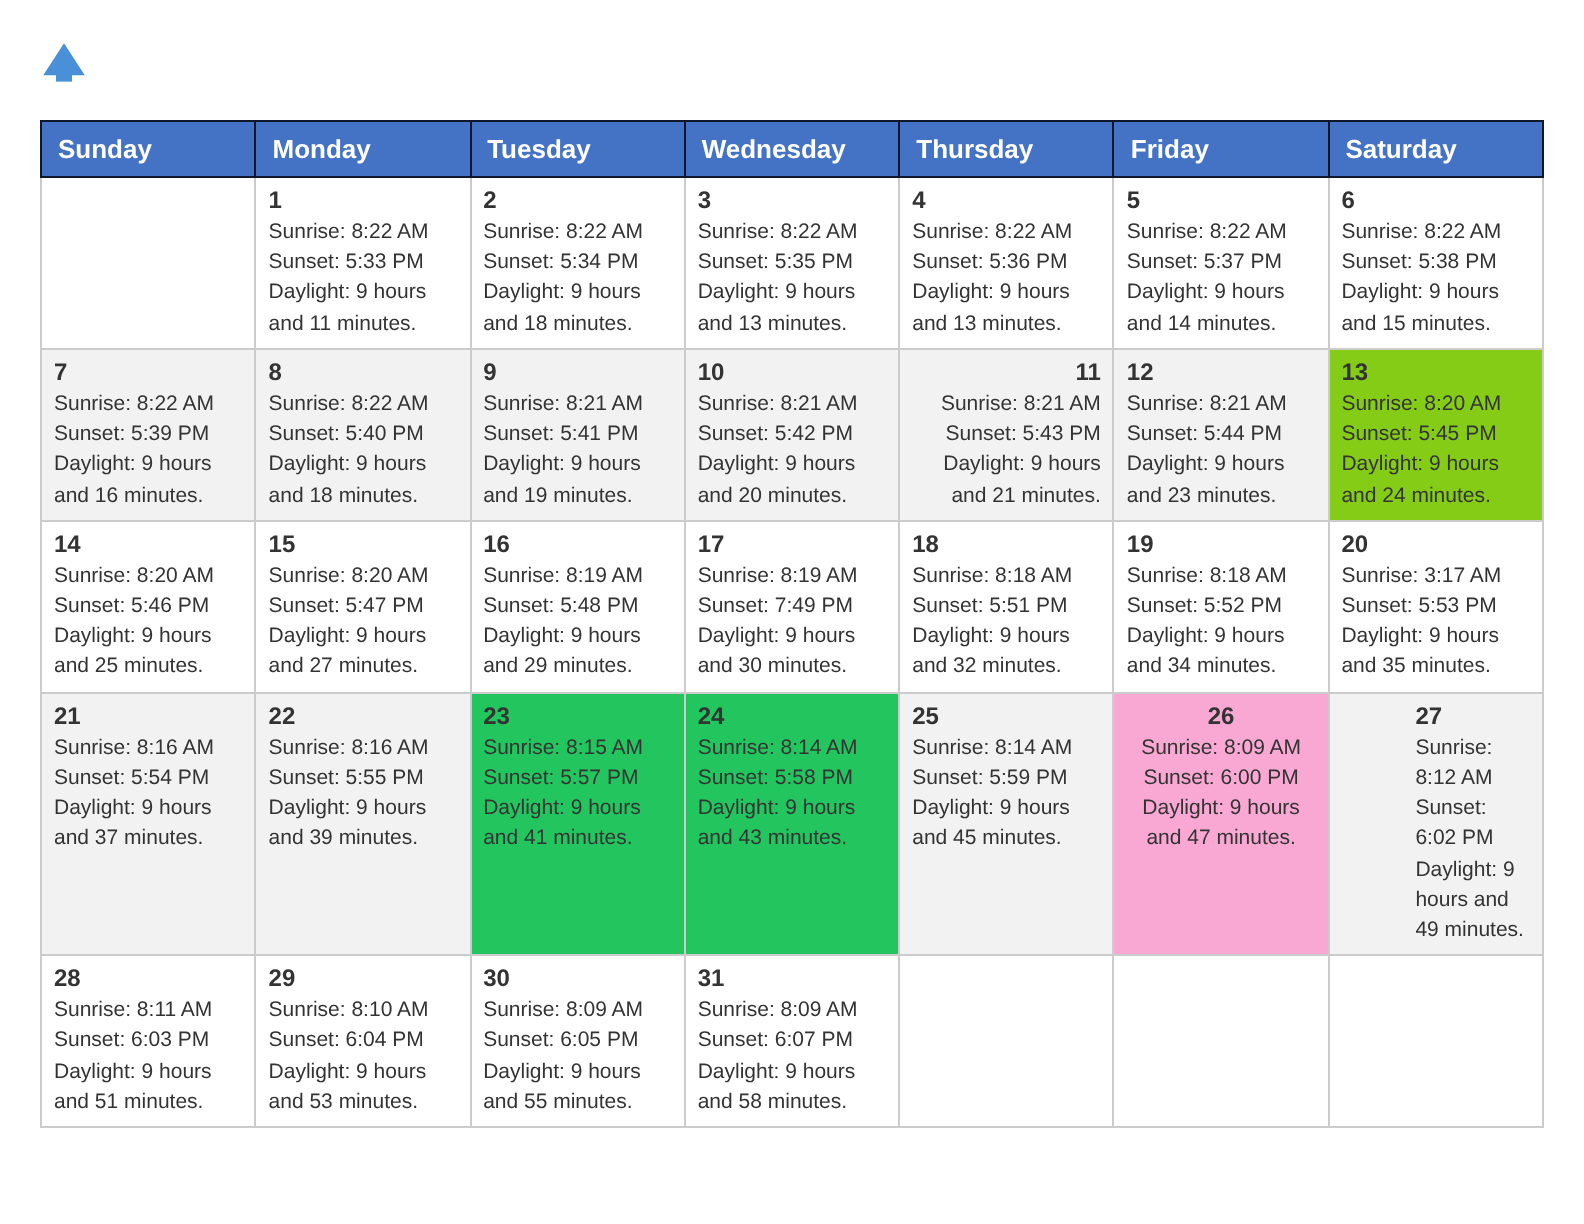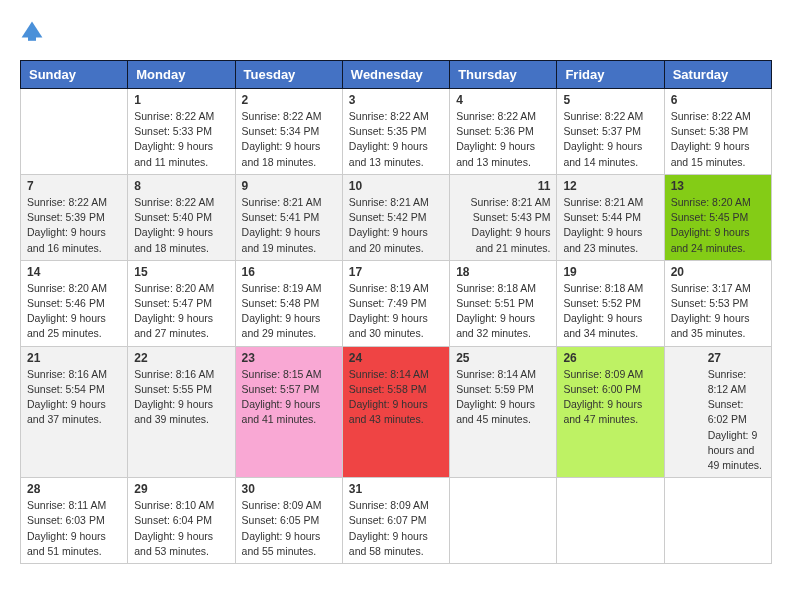--- a/index.html
+++ b/index.html
@@ -286,45 +286,45 @@
         </div>
         </td>
         <td style="background: rgb(242, 242, 242);">
           <span class="day-number">22</span>
         <div class="cell-content">
           <span>Sunrise: 8:16 AM</span><br>
           <span>Sunset: 5:55 PM</span><br>
           <span>Daylight: 9 hours and 39 minutes.</span>
         </div>
         </td>
-        <td style="background: #f9a8d4;">
+        <td style="background: #22c55e;">
           <span class="day-number">23</span>
         <div class="cell-content">
           <span>Sunrise: 8:15 AM</span><br>
           <span>Sunset: 5:57 PM</span><br>
           <span>Daylight: 9 hours and 41 minutes.</span>
         </div>
         </td>
-        <td style="background: #ef4444;">
+        <td style="background: #22c55e;">
           <span class="day-number">24</span>
         <div class="cell-content">
           <span>Sunrise: 8:14 AM</span><br>
           <span>Sunset: 5:58 PM</span><br>
           <span>Daylight: 9 hours and 43 minutes.</span>
         </div>
         </td>
         <td style="background: rgb(242, 242, 242);">
           <span class="day-number">25</span>
         <div class="cell-content">
           <span>Sunrise: 8:14 AM</span><br>
           <span>Sunset: 5:59 PM</span><br>
           <span>Daylight: 9 hours and 45 minutes.</span>
         </div>
         </td>
-        <td style="background: #bef264;">
+        <td style="background: #f9a8d4; text-align: center;">
           <span class="day-number">26</span>
         <div class="cell-content">
           <span>Sunrise: 8:09 AM</span><br>
           <span>Sunset: 6:00 PM</span><br>
           <span>Daylight: 9 hours and 47 minutes.</span>
         </div>
         </td>
         <td style="background: rgb(242, 242, 242); padding-left: 43px;">
           <span class="day-number">27</span>
         <div class="cell-content">

